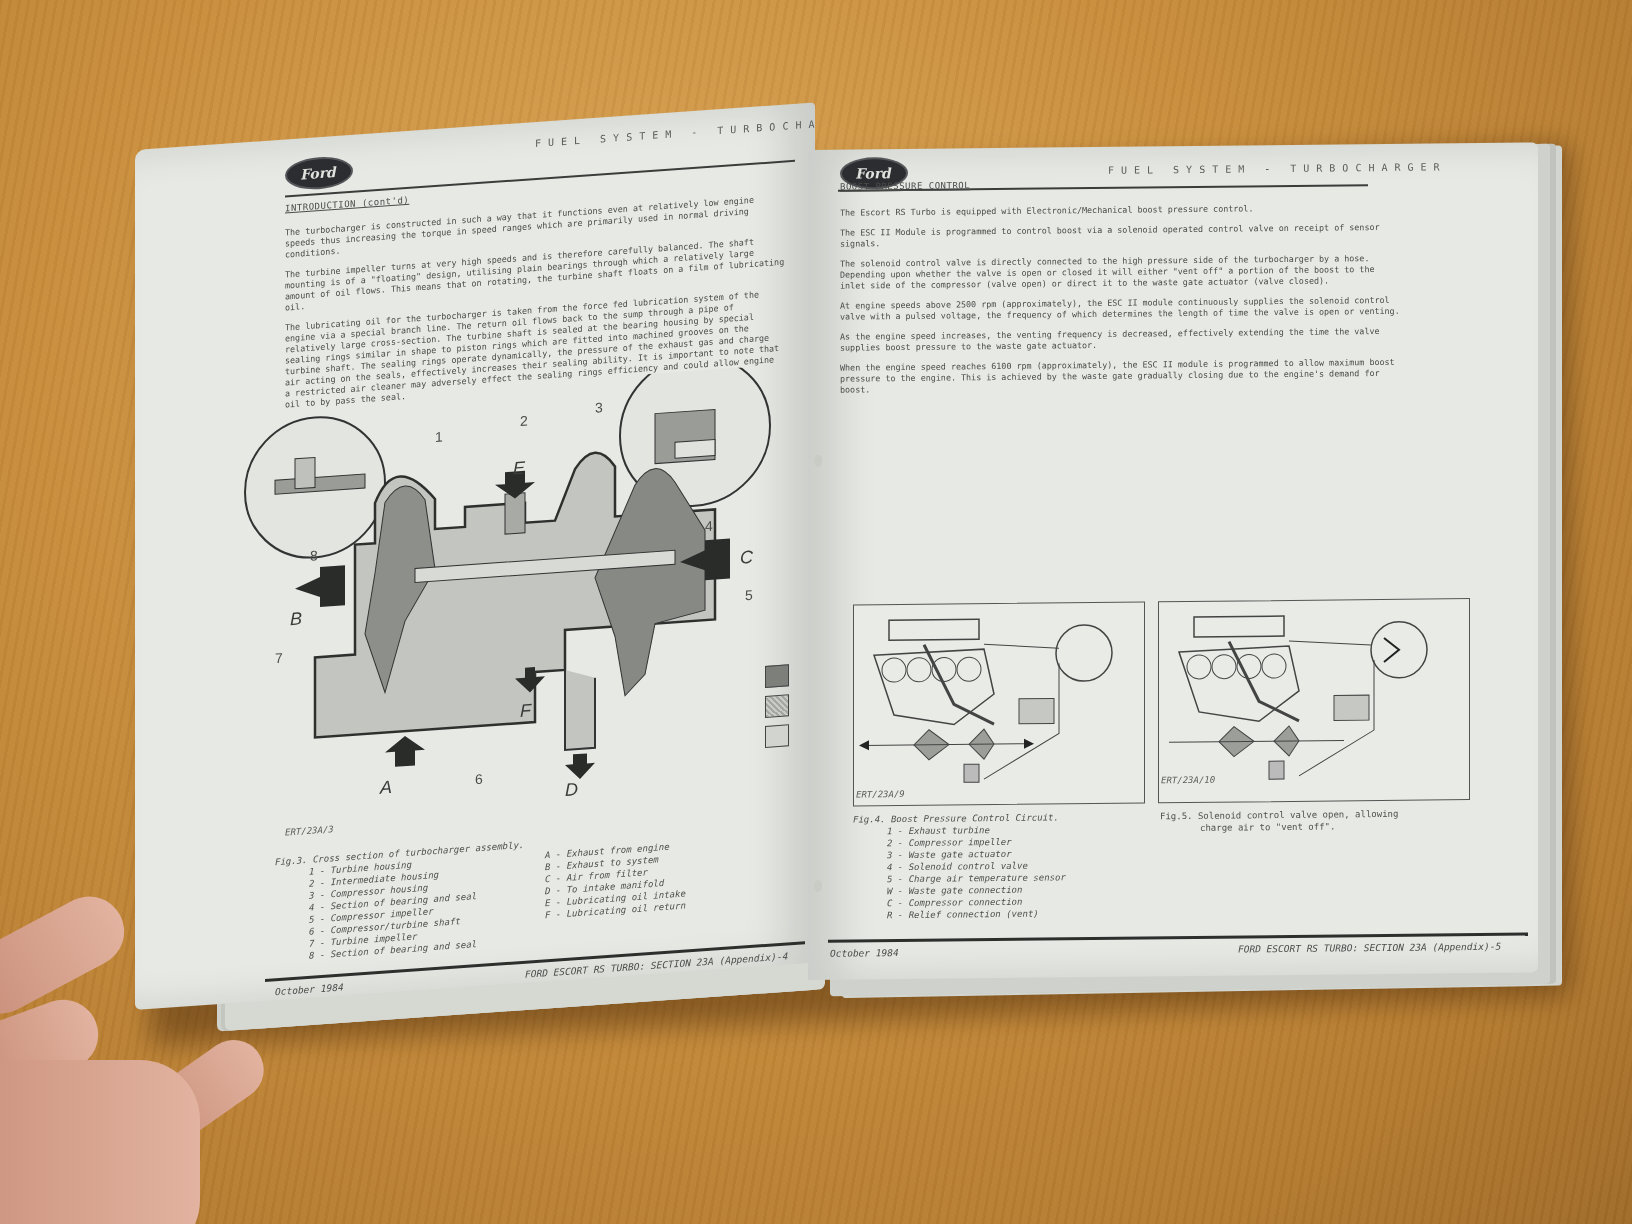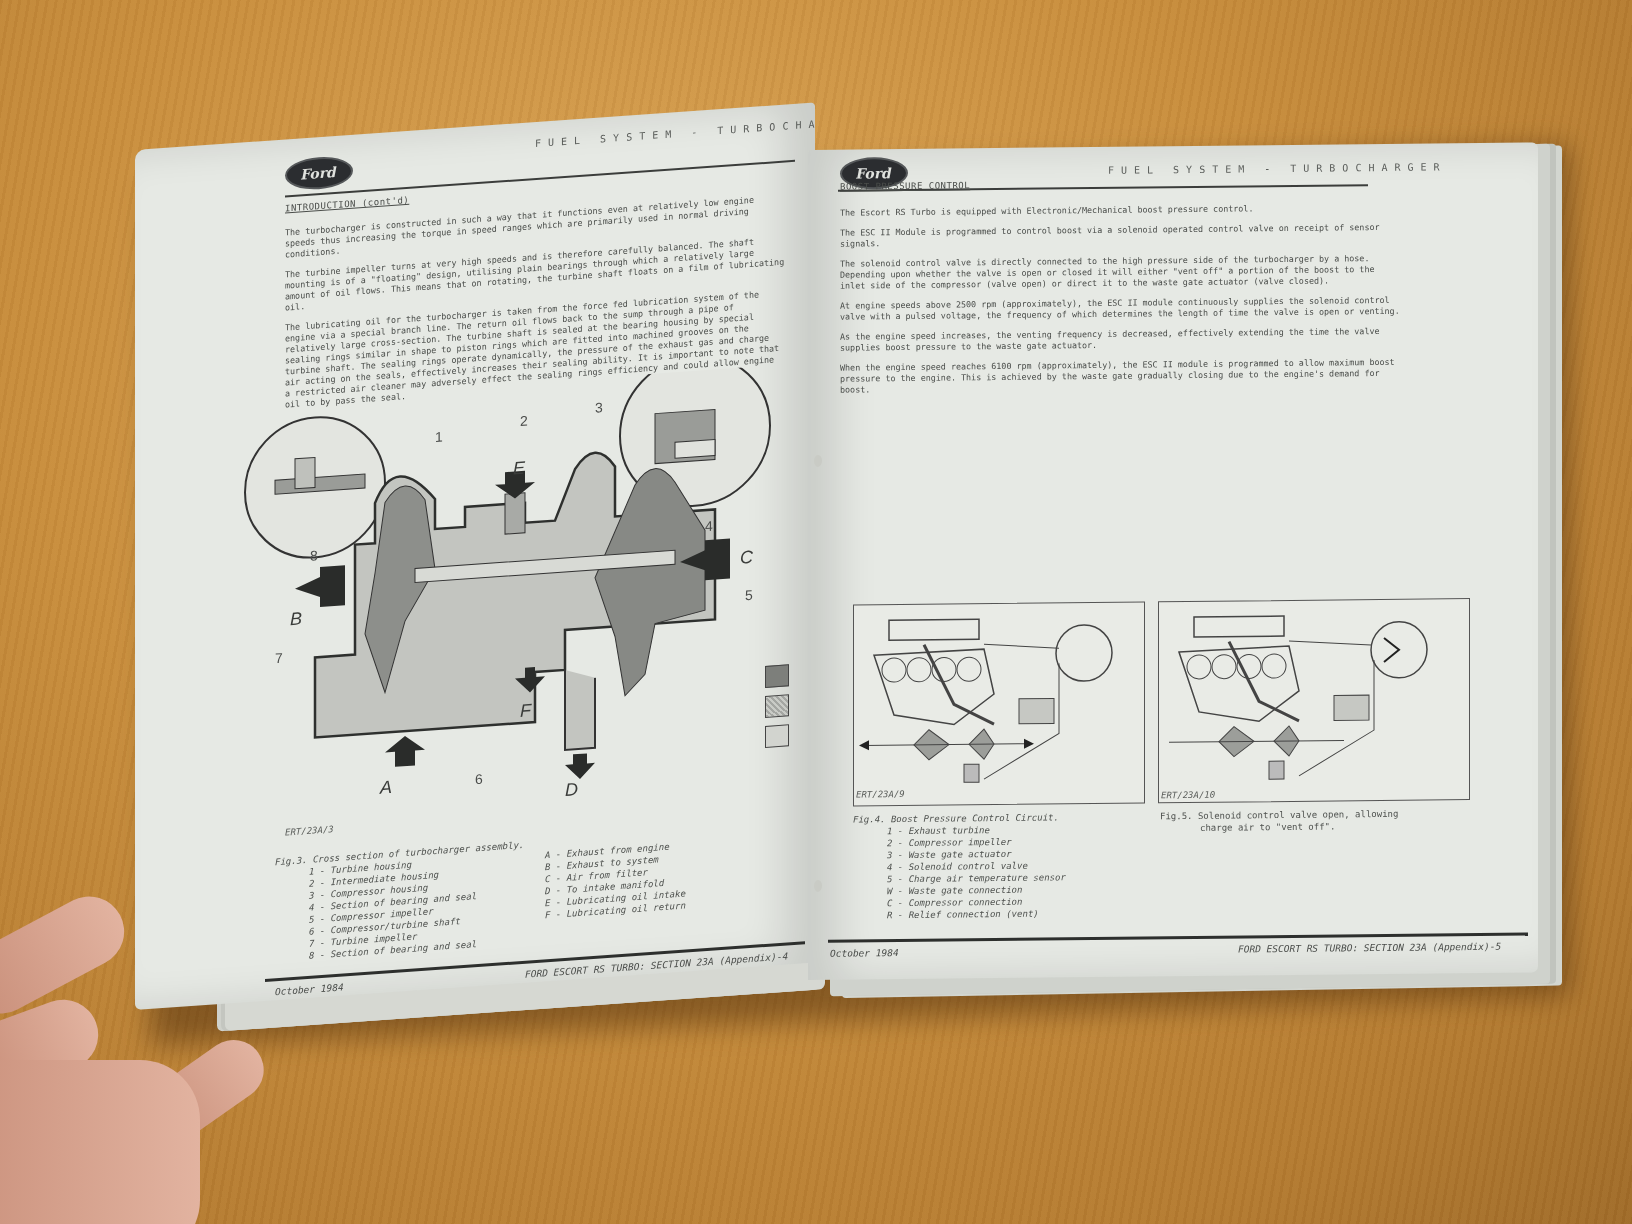--- a/index.html
+++ b/index.html
@@ -230,21 +230,21 @@
       <circle cx="240" cy="50" r="28" fill="none" stroke="#444" stroke-width="1.5"></circle>
       <path d="M225 38 L240 50 L225 62" fill="none" stroke="#222" stroke-width="2"></path>
       <line x1="130" y1="40" x2="212" y2="45" stroke="#444"></line>
       <rect x="175" y="95" width="35" height="25" fill="#c6c8c3" stroke="#444"></rect>
       <path d="M60 140 L75 125 L95 140 L75 155 Z" fill="#9c9e9a" stroke="#444"></path>
       <path d="M115 140 L130 125 L140 140 L130 155 Z" fill="#9c9e9a" stroke="#444"></path>
       <line x1="10" y1="140" x2="185" y2="140" stroke="#444"></line>
       <rect x="110" y="160" width="15" height="18" fill="#bbb" stroke="#444"></rect>
       <path d="M215 60 L215 130 L140 175" fill="none" stroke="#444"></path>
     </svg>
-    <div class="ref-code" style="left:2px; top:188px;">ERT/23A/10</div>
+    <div class="ref-code" style="left:2px; top:173px;">ERT/23A/10</div>
   </div>
 
   <div class="caption" style="left:45px; top:664px;">
     <div class="title">Fig.4. Boost Pressure Control Circuit.</div>
     <ul>
       <li>1 - Exhaust turbine</li>
       <li>2 - Compressor impeller</li>
       <li>3 - Waste gate actuator</li>
       <li>4 - Solenoid control valve</li>
       <li>5 - Charge air temperature sensor</li>

